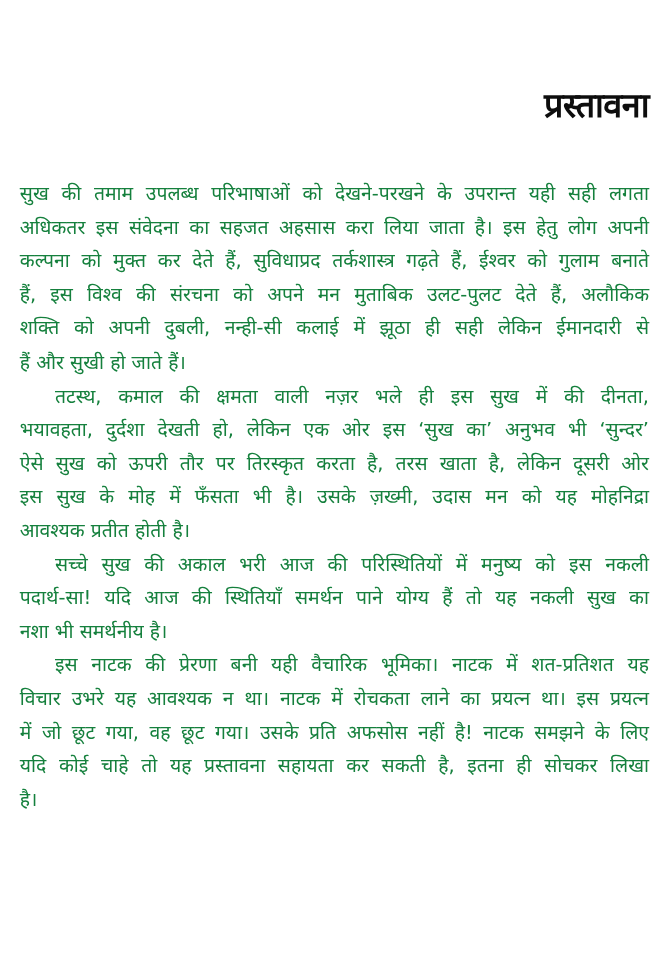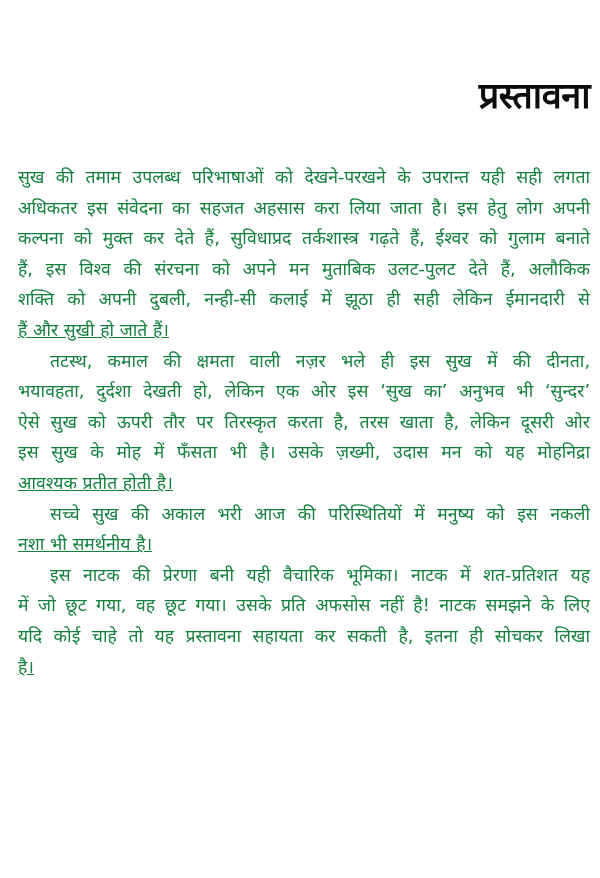--- a/index.html
+++ b/index.html
@@ -19,21 +19,21 @@
       position: absolute;
       left: 0; top: 0;
       width: 600px;
       height: 878px;
       background: #ffffff;
     }
     .title {
       position: absolute;
       right: 10px;
       top: 76px;
-      font-size: 36px;
+      font-size: 31px;
       font-weight: bold;
       letter-spacing: -0.5px;
       line-height: 40px;
       color: #0d0d0d;
       margin: 0;
     }
     .body-text {
       position: absolute;
       left: 18px;
       top: 162px;
@@ -44,21 +44,20 @@
       height: 30.6px;
       line-height: 30.6px;
       font-size: 17.6px;
       white-space: nowrap;
       text-align: justify;
       text-align-last: justify;
       color: #15803d;
     }
     .line.last {
       text-align-last: left;
-      text-decoration: underline;
     }
     .line.indent {
       padding-left: 32px;
     }
   </style>
 </head>
 <body>
 
 <div class="page">
   <h1 class="title">प्रस्तावना</h1>
@@ -77,23 +76,25 @@
     <div>
       <span class="line indent">तटस्थ, कमाल की क्षमता वाली नज़र भले ही इस सुख में की दीनता,</span>
       <span class="line">भयावहता, दुर्दशा देखती हो, लेकिन एक ओर इस ‘सुख का’ अनुभव भी ‘सुन्दर’</span>
       <span class="line">ऐसे सुख को ऊपरी तौर पर तिरस्कृत करता है, तरस खाता है, लेकिन दूसरी ओर</span>
       <span class="line">इस सुख के मोह में फँसता भी है। उसके ज़ख्मी, उदास मन को यह मोहनिद्रा</span>
       <span class="line last">आवश्यक प्रतीत होती है।</span>
     </div>
 
     <div>
       <span class="line indent">सच्चे सुख की अकाल भरी आज की परिस्थितियों में मनुष्य को इस नकली</span>
+      <span class="line">पदार्थ-सा! यदि आज की स्थितियाँ समर्थन पाने योग्य हैं तो यह नकली सुख का</span>
       <span class="line last">नशा भी समर्थनीय है।</span>
     </div>
 
     <div>
       <span class="line indent">इस नाटक की प्रेरणा बनी यही वैचारिक भूमिका। नाटक में शत-प्रतिशत यह</span>
+      <span class="line">विचार उभरे यह आवश्यक न था। नाटक में रोचकता लाने का प्रयत्न था। इस प्रयत्न</span>
       <span class="line">में जो छूट गया, वह छूट गया। उसके प्रति अफसोस नहीं है! नाटक समझने के लिए</span>
       <span class="line">यदि कोई चाहे तो यह प्रस्तावना सहायता कर सकती है, इतना ही सोचकर लिखा</span>
       <span class="line last">है।</span>
     </div>
   </div>
 </div>
 
 </body></html>

